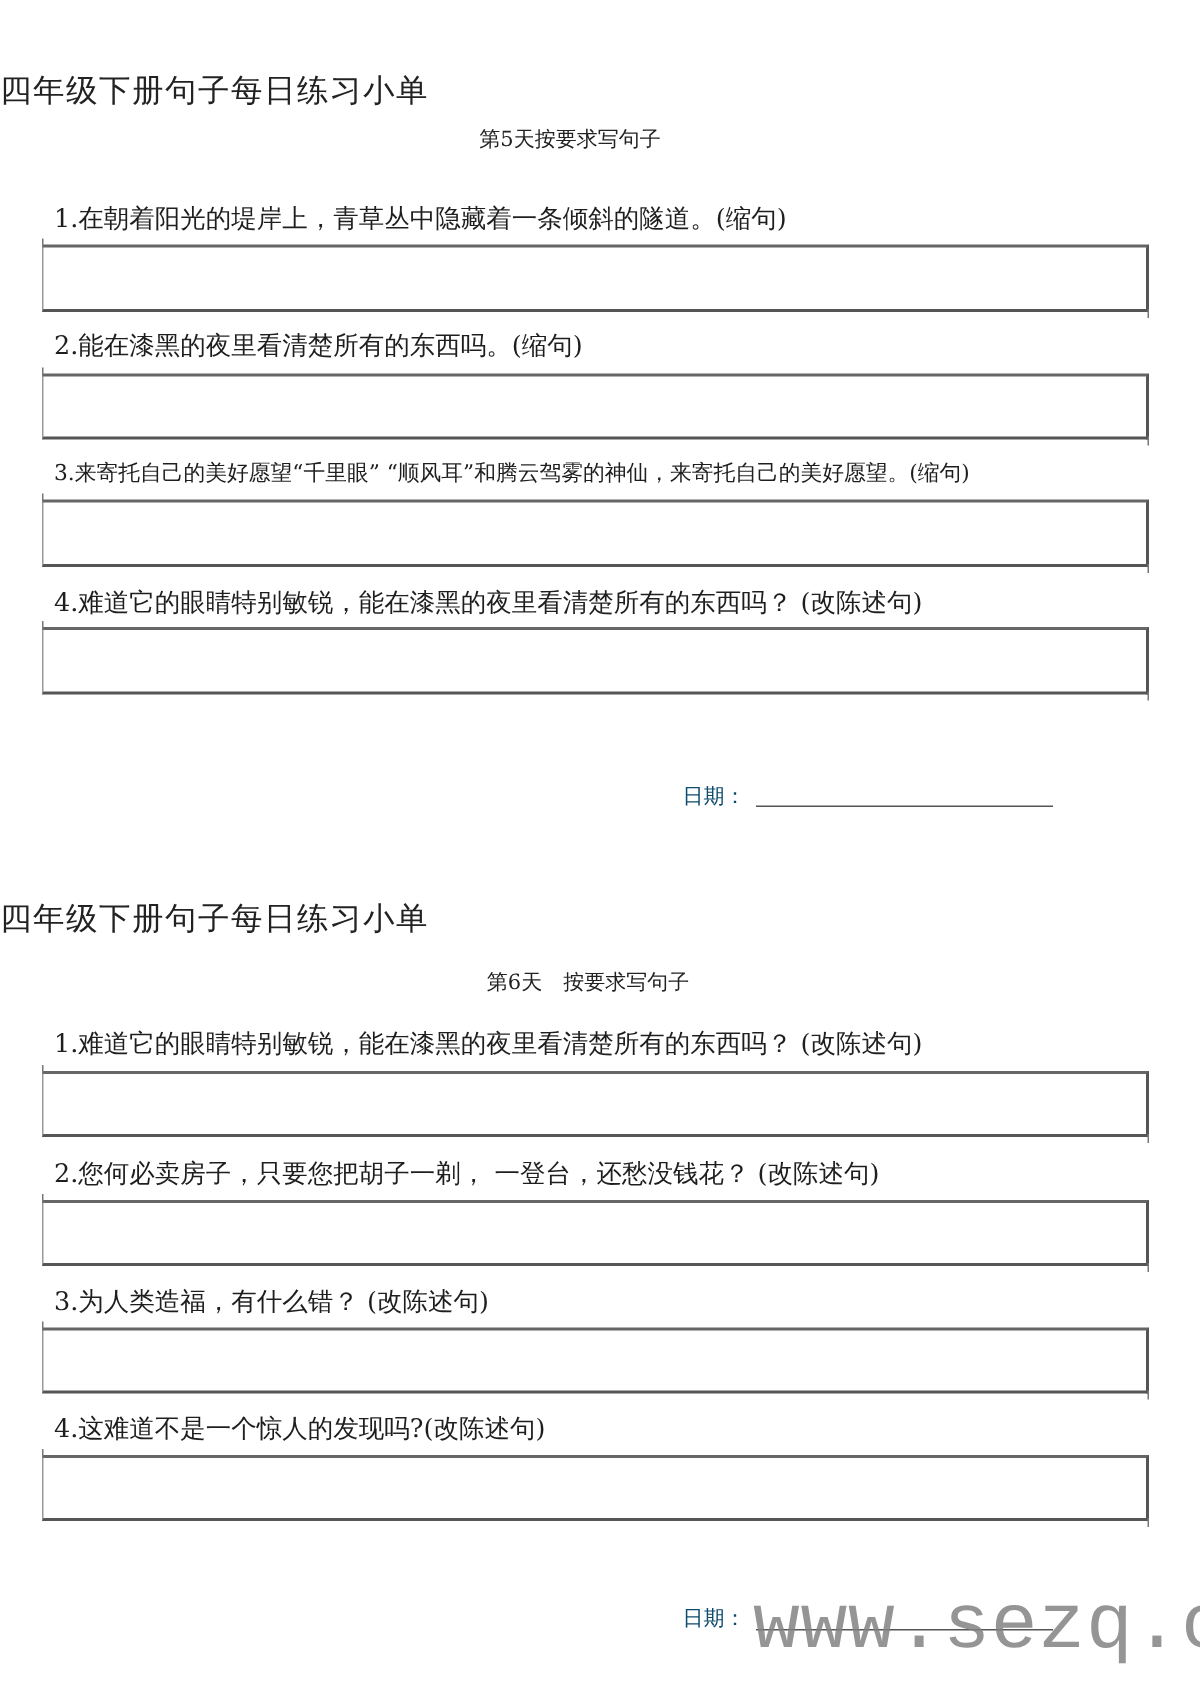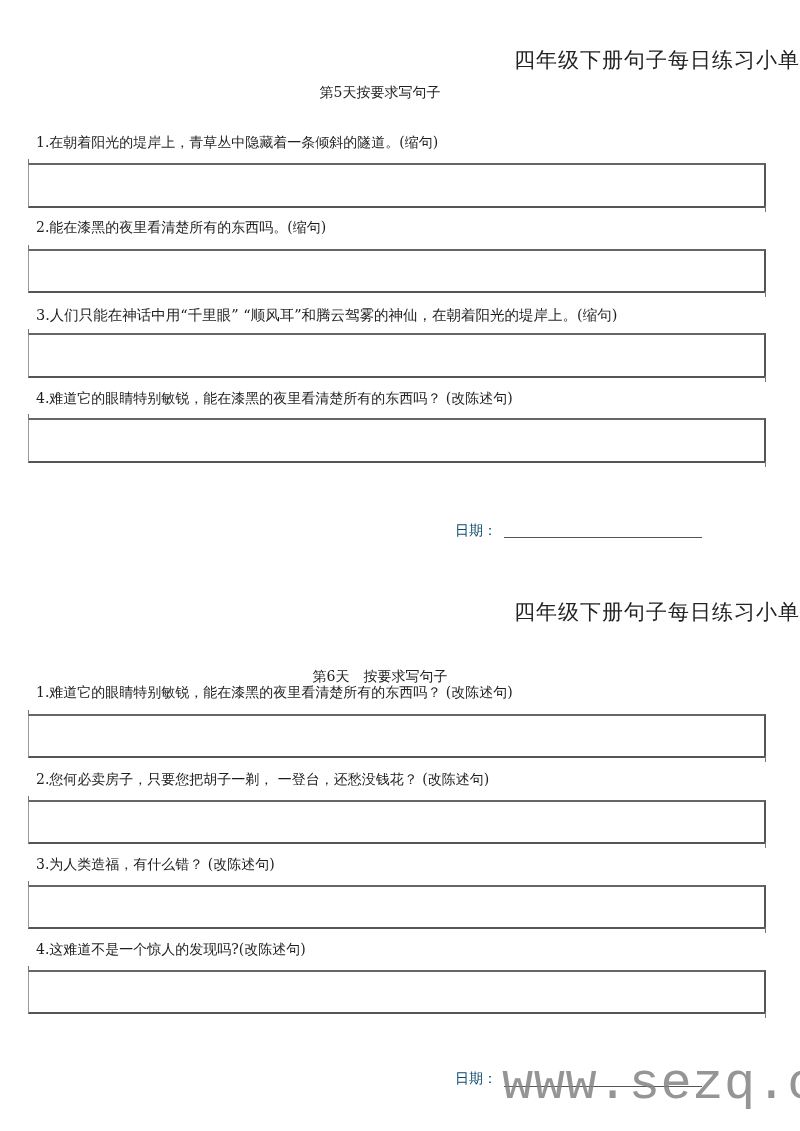--- a/index.html
+++ b/index.html
@@ -2,29 +2,29 @@
 <html><head>
   <meta charset="utf-8">
   <style>
     html, body { margin: 0; padding: 0; background: #ffffff; }
     body {
       width: 800px; height: 1131px; position: relative; overflow: hidden;
       font-family: "DejaVu Serif", "Liberation Serif", serif;
       color: #1a1a1a;
     }
     .title {
-      position: absolute; left: 0; width: 800px; text-align: right;
+      position: absolute; left: 0; width: 800px; text-align: left;
       font-size: 21px; letter-spacing: 1px; color: #222;
     }
     .subtitle {
       position: absolute; left: 0; width: 760px; text-align: center;
       font-size: 14px; color: #222;
     }
     .question {
-      position: absolute; left: 36px; font-size: 14px; white-space: nowrap; color: #1e1e1e;
+      position: absolute; left: 36px; font-size: 17px; white-space: nowrap; color: #1e1e1e;
     }
     .question.small { font-size: 14.5px; }
     .answer-box {
       position: absolute; left: 28px; width: 738px; box-sizing: border-box;
       border-top: 2px solid #666; border-bottom: 2px solid #555;
       border-left: 1px solid #999; border-right: 2px solid #555;
       background: #fff;
     }
     .answer-box::before, .answer-box::after {
       content: ""; position: absolute; width: 1px; background: #777;
@@ -54,36 +54,36 @@
     <span>1.</span><span>在朝着阳光的堤岸上，青草丛中隐藏着一条倾斜的隧道。(缩句)</span>
   </div>
   <div class="answer-box" style="top:163px; height:45px;"></div>
 
   <div class="question" style="top:219px;">
     <span>2.</span><span>能在漆黑的夜里看清楚所有的东西吗。(缩句)</span>
   </div>
   <div class="answer-box" style="top:249px; height:44px;"></div>
 
   <div class="question small" style="top:306px;">
-    <span>3.</span><span>人们只能在神话中用“千里眼” “顺风耳”和腾云驾雾的神仙，在朝着阳光的堤岸上。(缩句)</span>
+    <span>3.</span><span>来寄托自己的美好愿望“千里眼” “顺风耳”和腾云驾雾的神仙，来寄托自己的美好愿望。(缩句)</span>
   </div>
   <div class="answer-box" style="top:333px; height:45px;"></div>
 
   <div class="question" style="top:390px;">
     <span>4.</span><span>难道它的眼睛特别敏锐，能在漆黑的夜里看清楚所有的东西吗？ (改陈述句)</span>
   </div>
   <div class="answer-box" style="top:418px; height:45px;"></div>
 
   <div class="date-label" style="left:455px; top:522px;">日期：</div>
   <div class="date-line" style="left:504px; top:537px; width:198px;"></div>
 </div>
 
 <div>
   <div class="title" style="top:598px;">四年级下册句子每日练习小单</div>
-  <div class="subtitle" style="top:668px;">第6天　按要求写句子</div>
+  <div class="subtitle" style="top:646px;padding-left:12px;">第6天　按要求写句子</div>
 
   <div class="question" style="top:684px;">
     <span>1.</span><span>难道它的眼睛特别敏锐，能在漆黑的夜里看清楚所有的东西吗？ (改陈述句)</span>
   </div>
   <div class="answer-box" style="top:714px; height:44px;"></div>
 
   <div class="question" style="top:771px;">
     <span>2.</span><span>您何必卖房子，只要您把胡子一剃， 一登台，还愁没钱花？ (改陈述句)</span>
   </div>
   <div class="answer-box" style="top:800px; height:44px;"></div>

